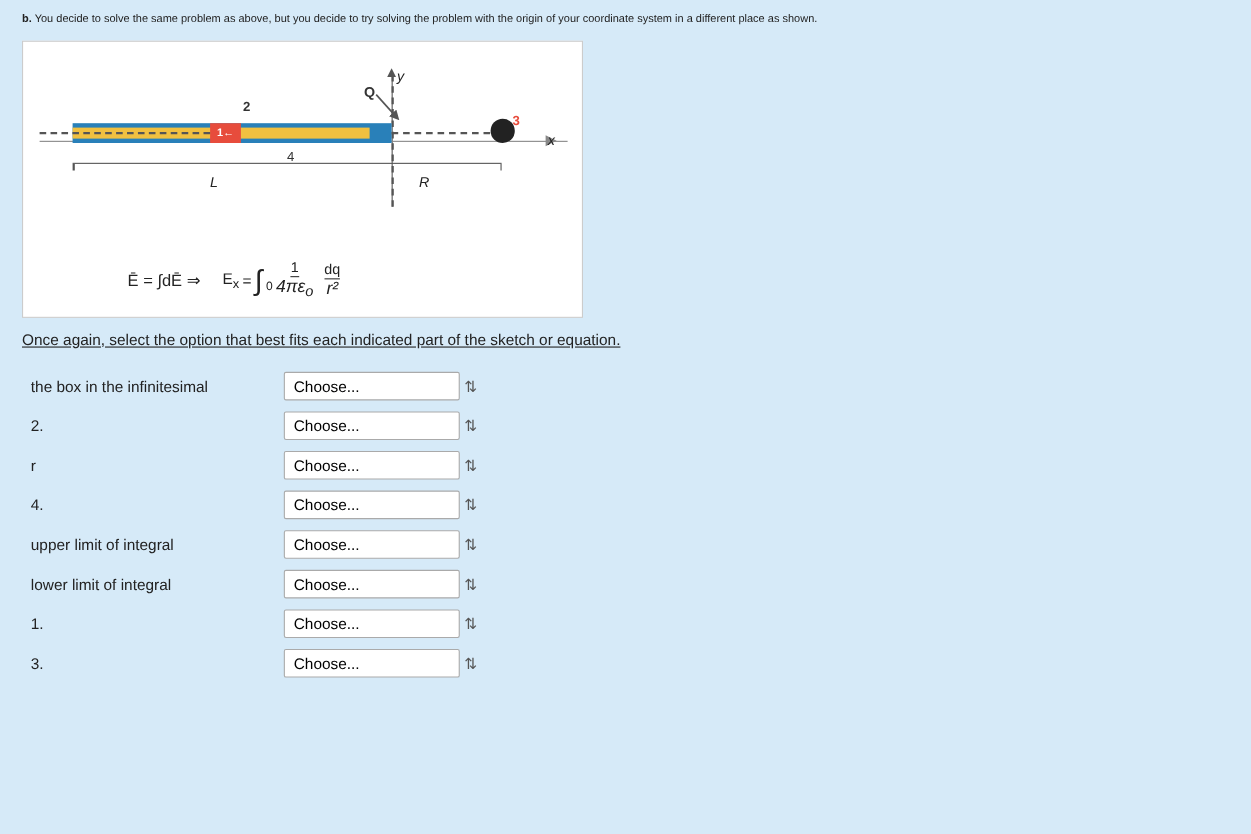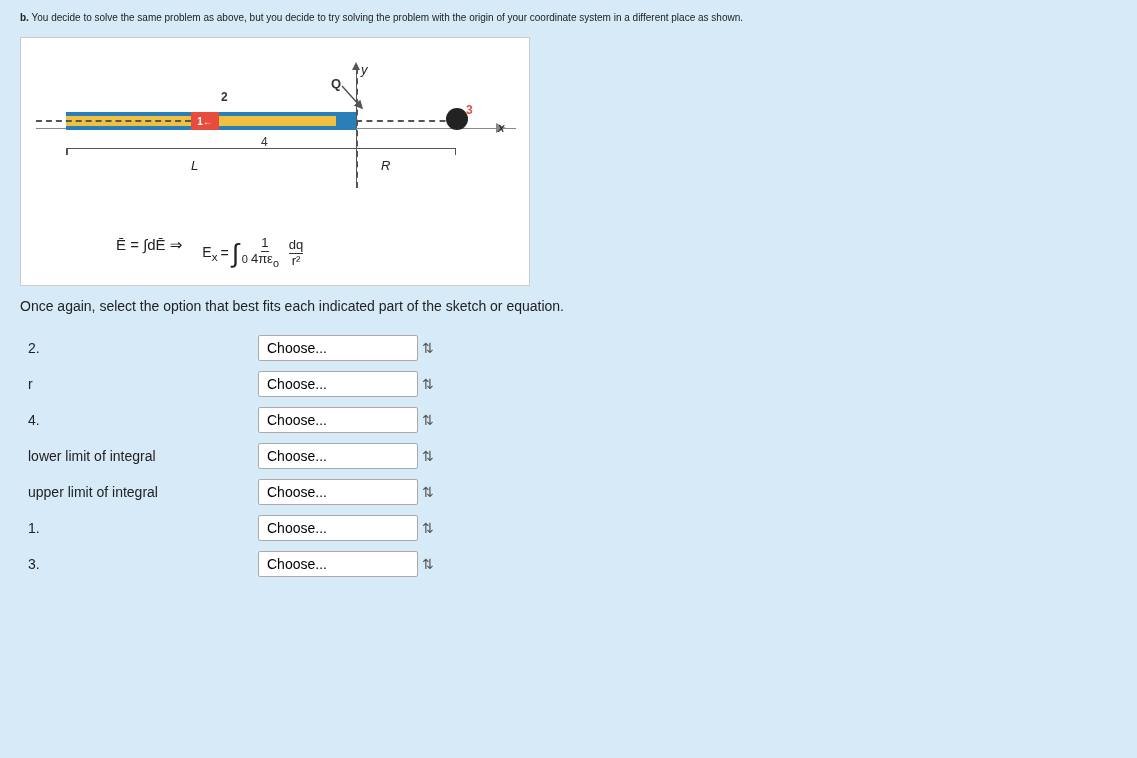--- a/index.html
+++ b/index.html
@@ -214,29 +214,30 @@
       left: 295px;
       font-size: 13px;
       font-weight: bold;
       color: #333;
     }
     
     .equation-area {
       margin-top: 8px;
       font-size: 14px;
       display: flex;
-      align-items: flex-start;
+      align-items: center;
       gap: 20px;
       padding-left: 80px;
     }
     
     .instruction-text {
       font-size: 14px;
       margin-bottom: 16px;
       max-width: 900px;
+      text-decoration: underline;
     }
     .options-table {
       border-collapse: collapse;
       width: 430px;
     }
     .options-table tr td {
       padding: 5px 8px;
       vertical-align: middle;
     }
     .options-table tr td:first-child {
@@ -281,21 +282,22 @@
       align-items: center;
       vertical-align: middle;
       line-height: 1.1;
     }
     .frac .numer {
       border-bottom: 1px solid #333;
       padding-bottom: 1px;
       font-size: 13px;
     }
     .frac .denom {
-      font-size: 13px;
+      font-size: 16px;
+      font-style: italic;
     }
     .integral-big {
       font-size: 26px;
       line-height: 1;
       vertical-align: middle;
     }
     .super-sub {
       display: inline-flex;
       flex-direction: column;
       font-size: 11px;
@@ -392,20 +394,29 @@
     </span>
   </div>
 </div>
 
 <div class="instruction-text">
   <span>Once again, select the option that best fits each indicated part of the sketch or equation.</span>
 </div>
 
 <table class="options-table">
   <tbody id="options-tbody">
+  <tr>
+        <td>the box in the infinitesimal</td>
+        <td>
+          <div class="dropdown-wrapper">
+            <select class="choose-dropdown"><option value="">Choose...</option></select>
+            <span class="dropdown-arrow">⇅</span>
+          </div>
+        </td>
+      </tr>
       <tr>
         <td>2.</td>
         <td>
           <div class="dropdown-wrapper">
             <select class="choose-dropdown"><option value="">Choose...</option></select>
             <span class="dropdown-arrow">⇅</span>
           </div>
         </td>
       </tr>
       <tr>
@@ -420,30 +431,30 @@
       <tr>
         <td>4.</td>
         <td>
           <div class="dropdown-wrapper">
             <select class="choose-dropdown"><option value="">Choose...</option></select>
             <span class="dropdown-arrow">⇅</span>
           </div>
         </td>
       </tr>
       <tr>
+        <td>upper limit of integral</td>
+        <td>
+          <div class="dropdown-wrapper">
+            <select class="choose-dropdown"><option value="">Choose...</option></select>
+            <span class="dropdown-arrow">⇅</span>
+          </div>
+        </td>
+      </tr>
+      <tr>
         <td>lower limit of integral</td>
-        <td>
-          <div class="dropdown-wrapper">
-            <select class="choose-dropdown"><option value="">Choose...</option></select>
-            <span class="dropdown-arrow">⇅</span>
-          </div>
-        </td>
-      </tr>
-      <tr>
-        <td>upper limit of integral</td>
         <td>
           <div class="dropdown-wrapper">
             <select class="choose-dropdown"><option value="">Choose...</option></select>
             <span class="dropdown-arrow">⇅</span>
           </div>
         </td>
       </tr>
       <tr>
         <td>1.</td>
         <td>

